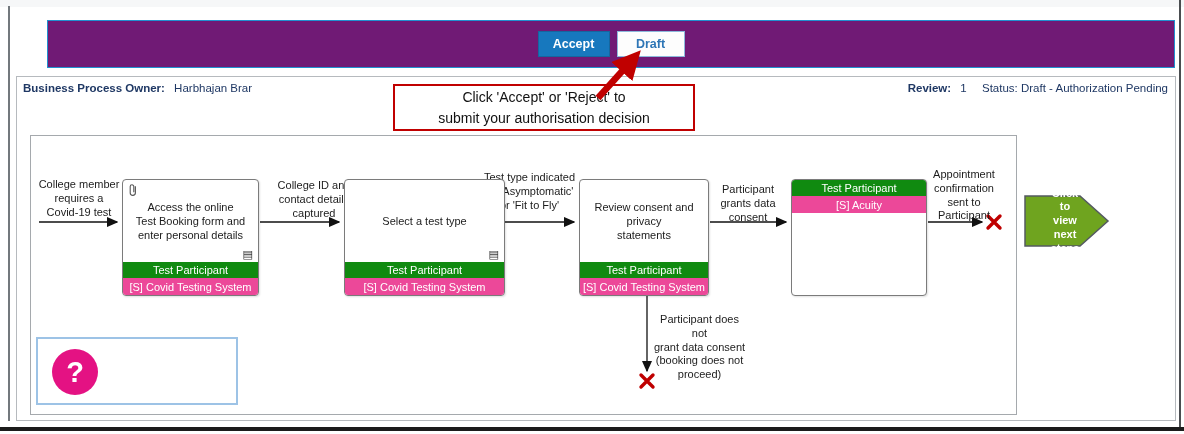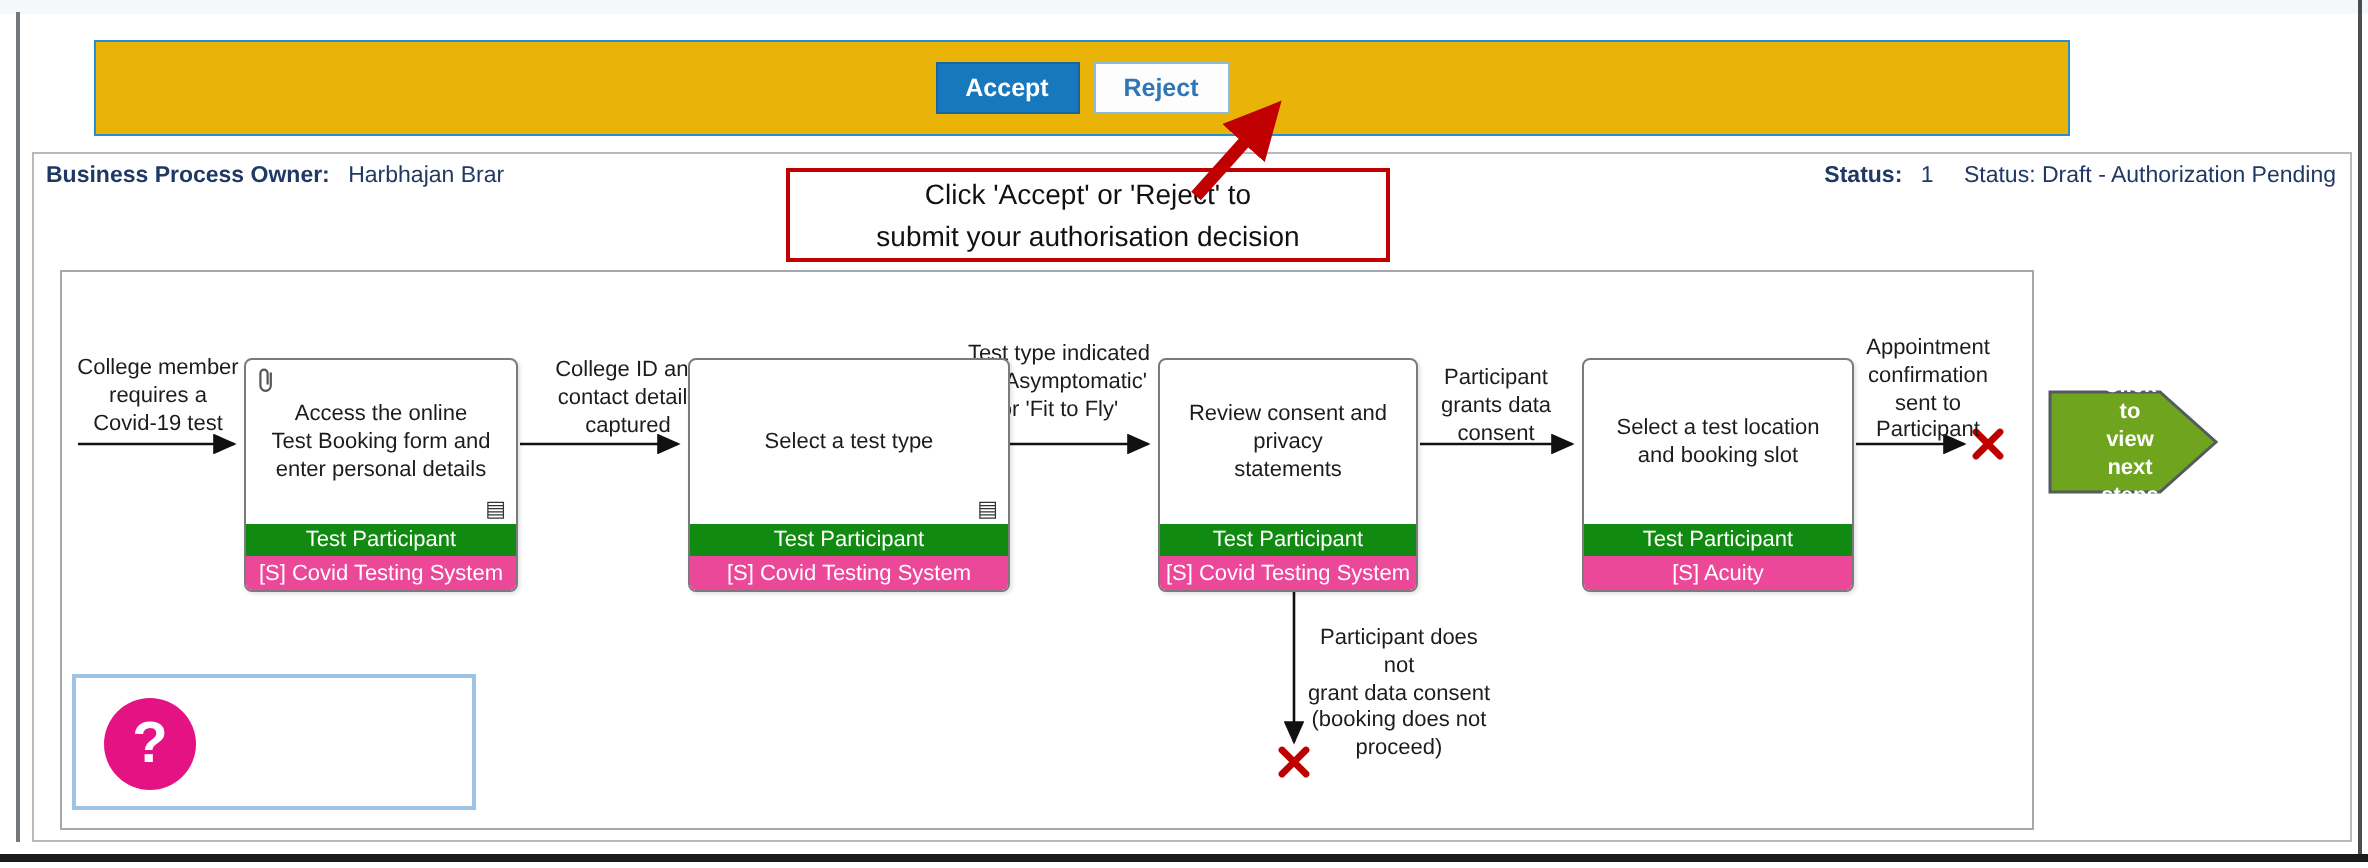--- a/index.html
+++ b/index.html
@@ -8,22 +8,22 @@
   .abs { position:absolute; }
   #page { position:relative; width:1184px; height:434px; background:#fff; }
 
   
   #top-strip   { left:0; top:0; width:1184px; height:7px; background:#f6f7f8; }
   #left-line   { left:8; top:6px; left:8px; width:2px; height:415px; background:#73787d; }
   #right-line  { left:1179px; top:0; width:2px; height:427px; background:#4a4d50; }
   #bottom-bar  { left:0; top:427px; width:1184px; height:4px; background:#1b1b1b; }
 
   
-  #bluebar { left:47px; top:20px; width:988px; height:48px;
-             background:#eab308; border:1px solid #2191d0;
+  #bluebar { left:47px; top:20px; width:1128px; height:48px;
+             background:#701a75; border:1px solid #2191d0;
              display:flex; align-items:center; justify-content:center; gap:7px; }
   .btn { height:26px; font-family:"Liberation Sans",sans-serif; font-size:12.5px;
          display:inline-flex; align-items:center; justify-content:center; cursor:pointer; }
   #accept-btn { width:72px; background:#1778be; border:1px solid #15669f;
                 color:#fff; font-weight:bold; }
   #reject-btn { width:68px; background:#fdfdfd; border:1px solid #8cb9dc;
                 color:#2e76b6; font-weight:600; }
 
   
   #panel { left:16px; top:76px; width:1160px; height:345px; background:#fff;
@@ -101,31 +101,31 @@
 
 <div id="page">
 
   <div class="abs" id="top-strip"></div>
   <div class="abs" id="left-line"></div>
   <div class="abs" id="right-line"></div>
   <div class="abs" id="bottom-bar"></div>
 
   <div class="abs" id="bluebar">
     <button class="btn" id="accept-btn">Accept</button>
-    <button class="btn" id="reject-btn">Reject</button>
+    <button class="btn" id="reject-btn">Draft</button>
   </div>
 
   <div class="abs" id="panel"></div>
 
   <div class="abs navy" id="owner-line">
     <span class="b">Business Process Owner:</span>
     <span class="val">Harbhajan Brar</span>
   </div>
   <div class="abs navy" id="meta-line">
-    <span class="b">Status:</span>
+    <span class="b">Review:</span>
     <span class="vnum">1</span>
     <span class="gap">Status: Draft - Authorization Pending</span>
   </div>
 
   <div class="abs" id="callout">Click 'Accept' or 'Reject' to
 submit your authorisation decision</div>
   <svg class="abs" id="callout-arrow" viewBox="0 0 80 54">
     <defs>
       <marker id="ra" markerWidth="4.4" markerHeight="4.4" refX="2.6" refY="2.2" orient="auto">
         <path d="M0,0 L4.4,2.2 L0,4.4 z" fill="#c00000"></path>
@@ -205,24 +205,20 @@
     <div class="step" id="step-2">
       <div class="step-body">
         <div class="step-title">Review consent and privacy
 statements</div>
       </div>
       <div class="band-actor">Test Participant</div>
       <div class="band-system">[S] Covid Testing System</div>
     </div>
 
     <div class="step" id="step-3">
-      <div class="step-body">
-        <div class="step-title">Select a test location
-and booking slot</div>
-      </div>
       <div class="band-actor">Test Participant</div>
       <div class="band-system">[S] Acuity</div>
     </div>
   </div>
 
   <svg class="abs" id="next-steps" viewBox="0 0 90 52">
     <polygon points="1,1 56,1 84,26 56,51 1,51" fill="#6fa41f" stroke="#545a60" stroke-width="1.5"></polygon>
   </svg>
   <div class="abs" id="next-steps-label">Click to
 view next

